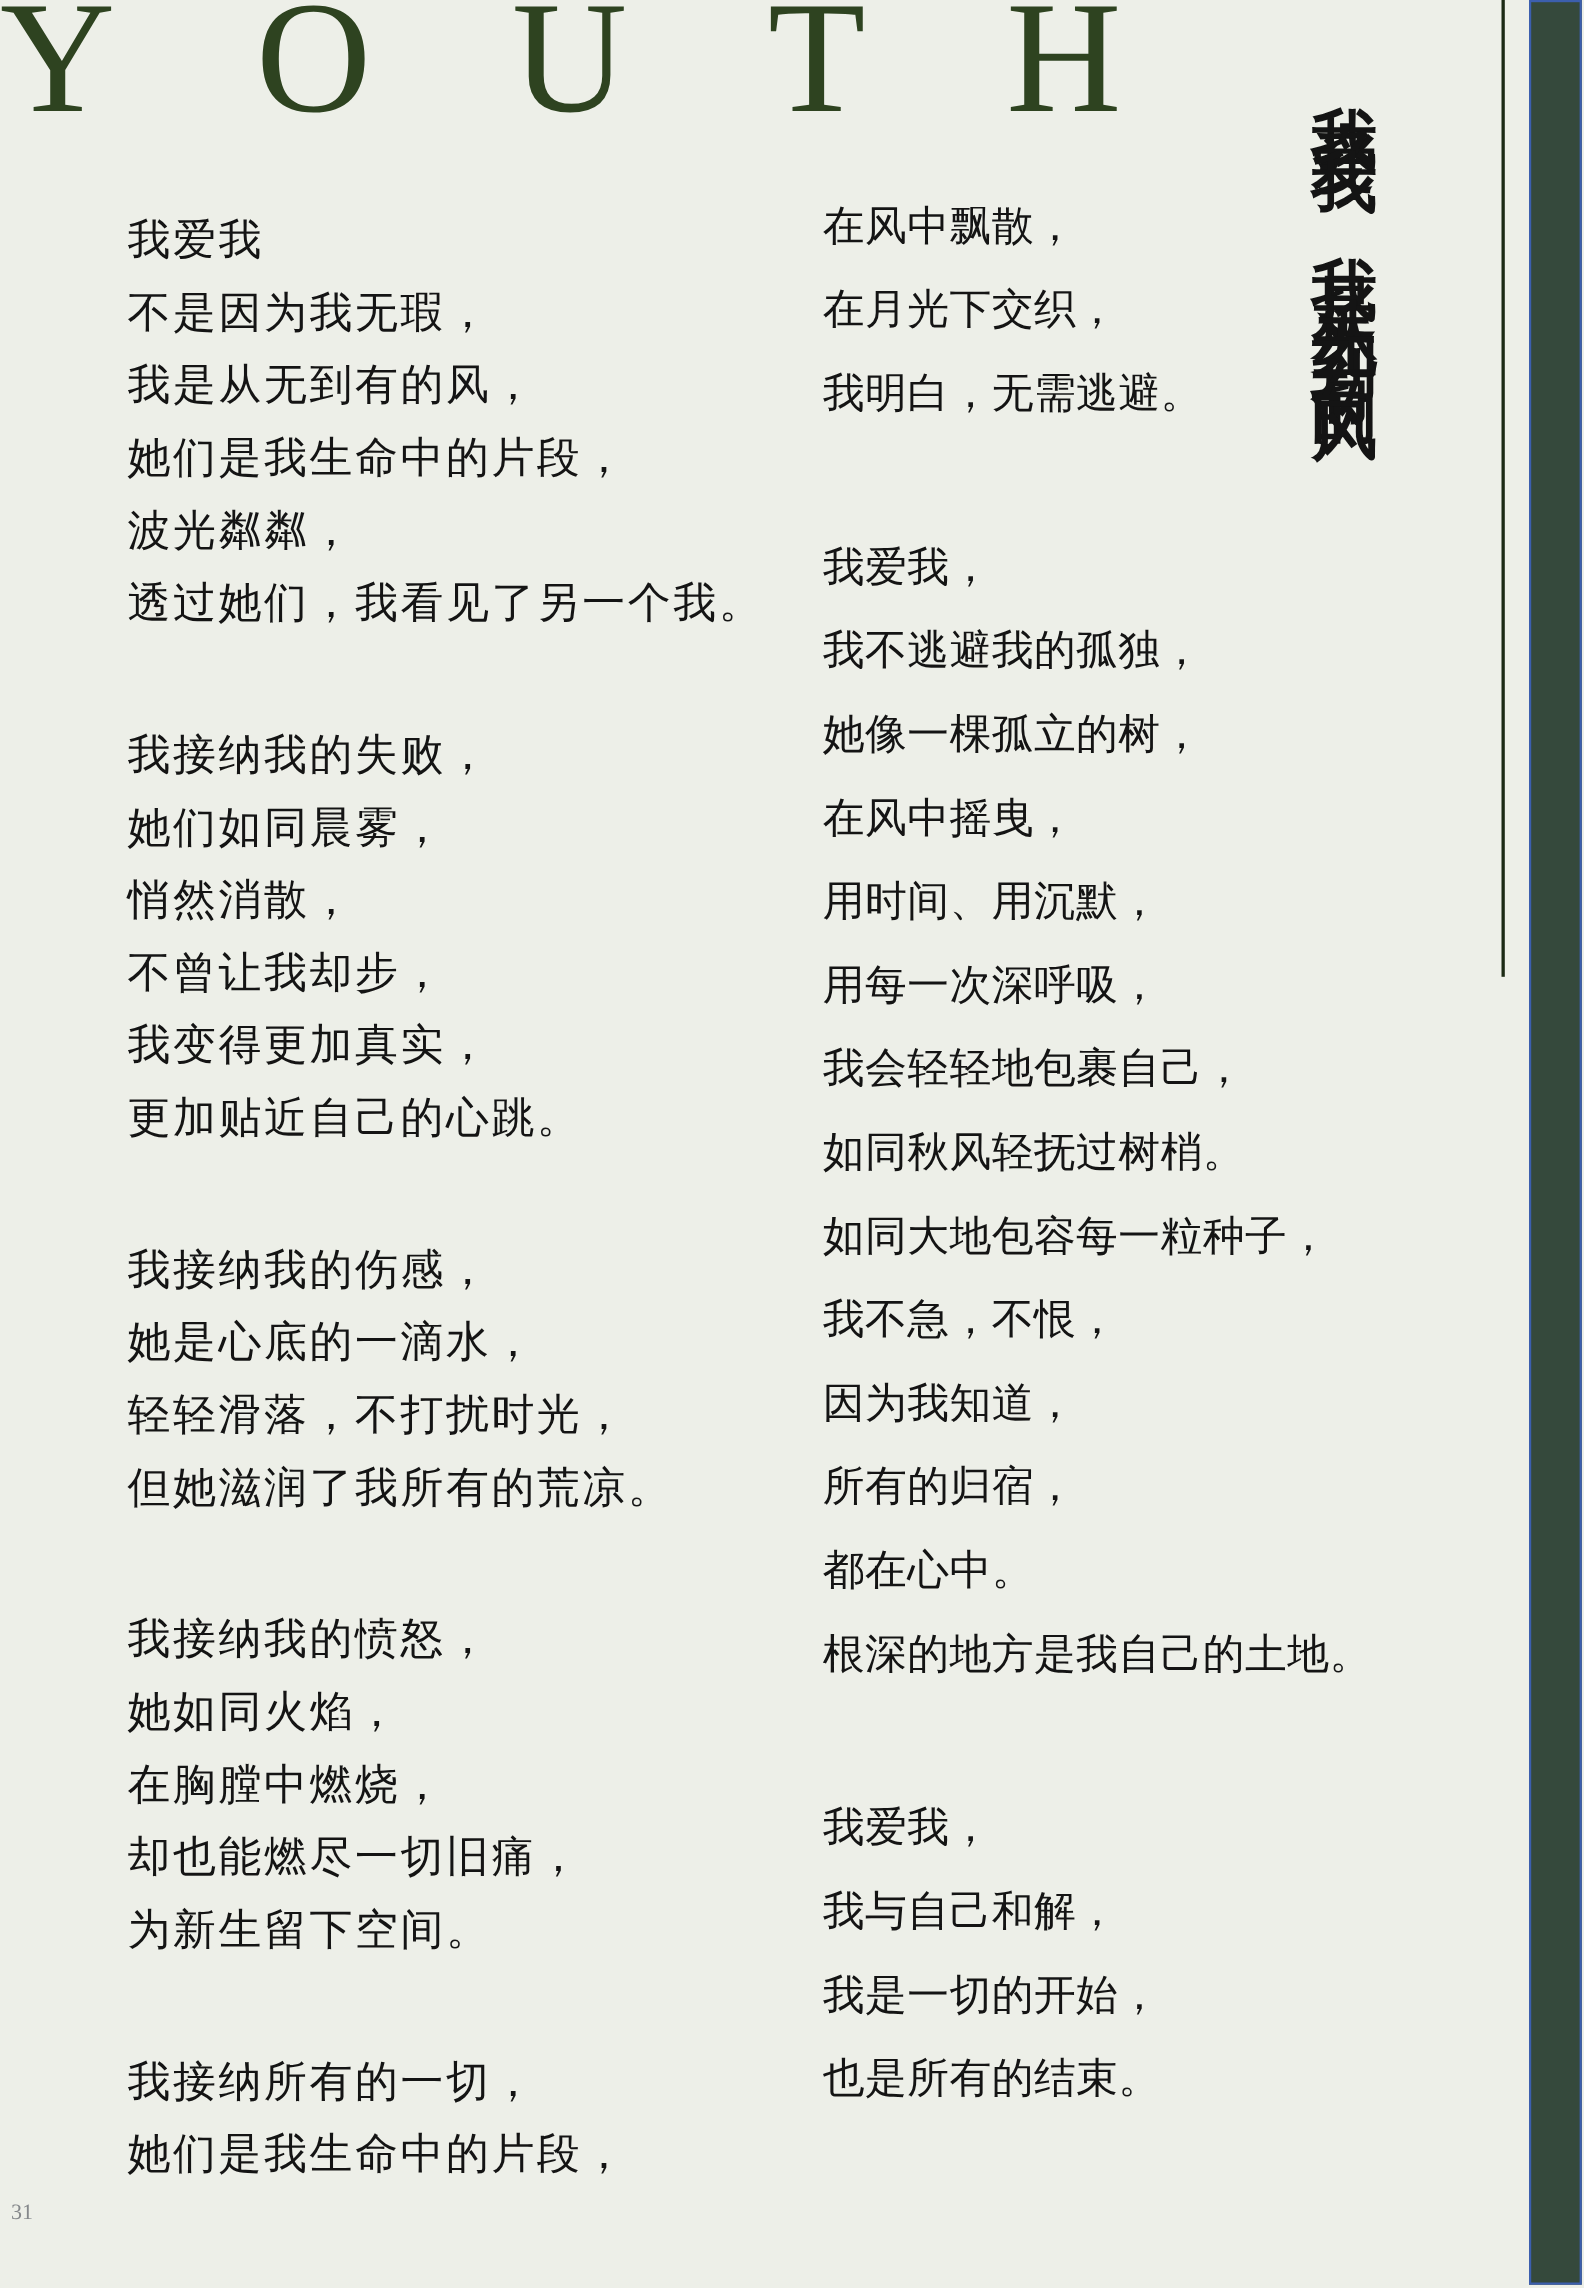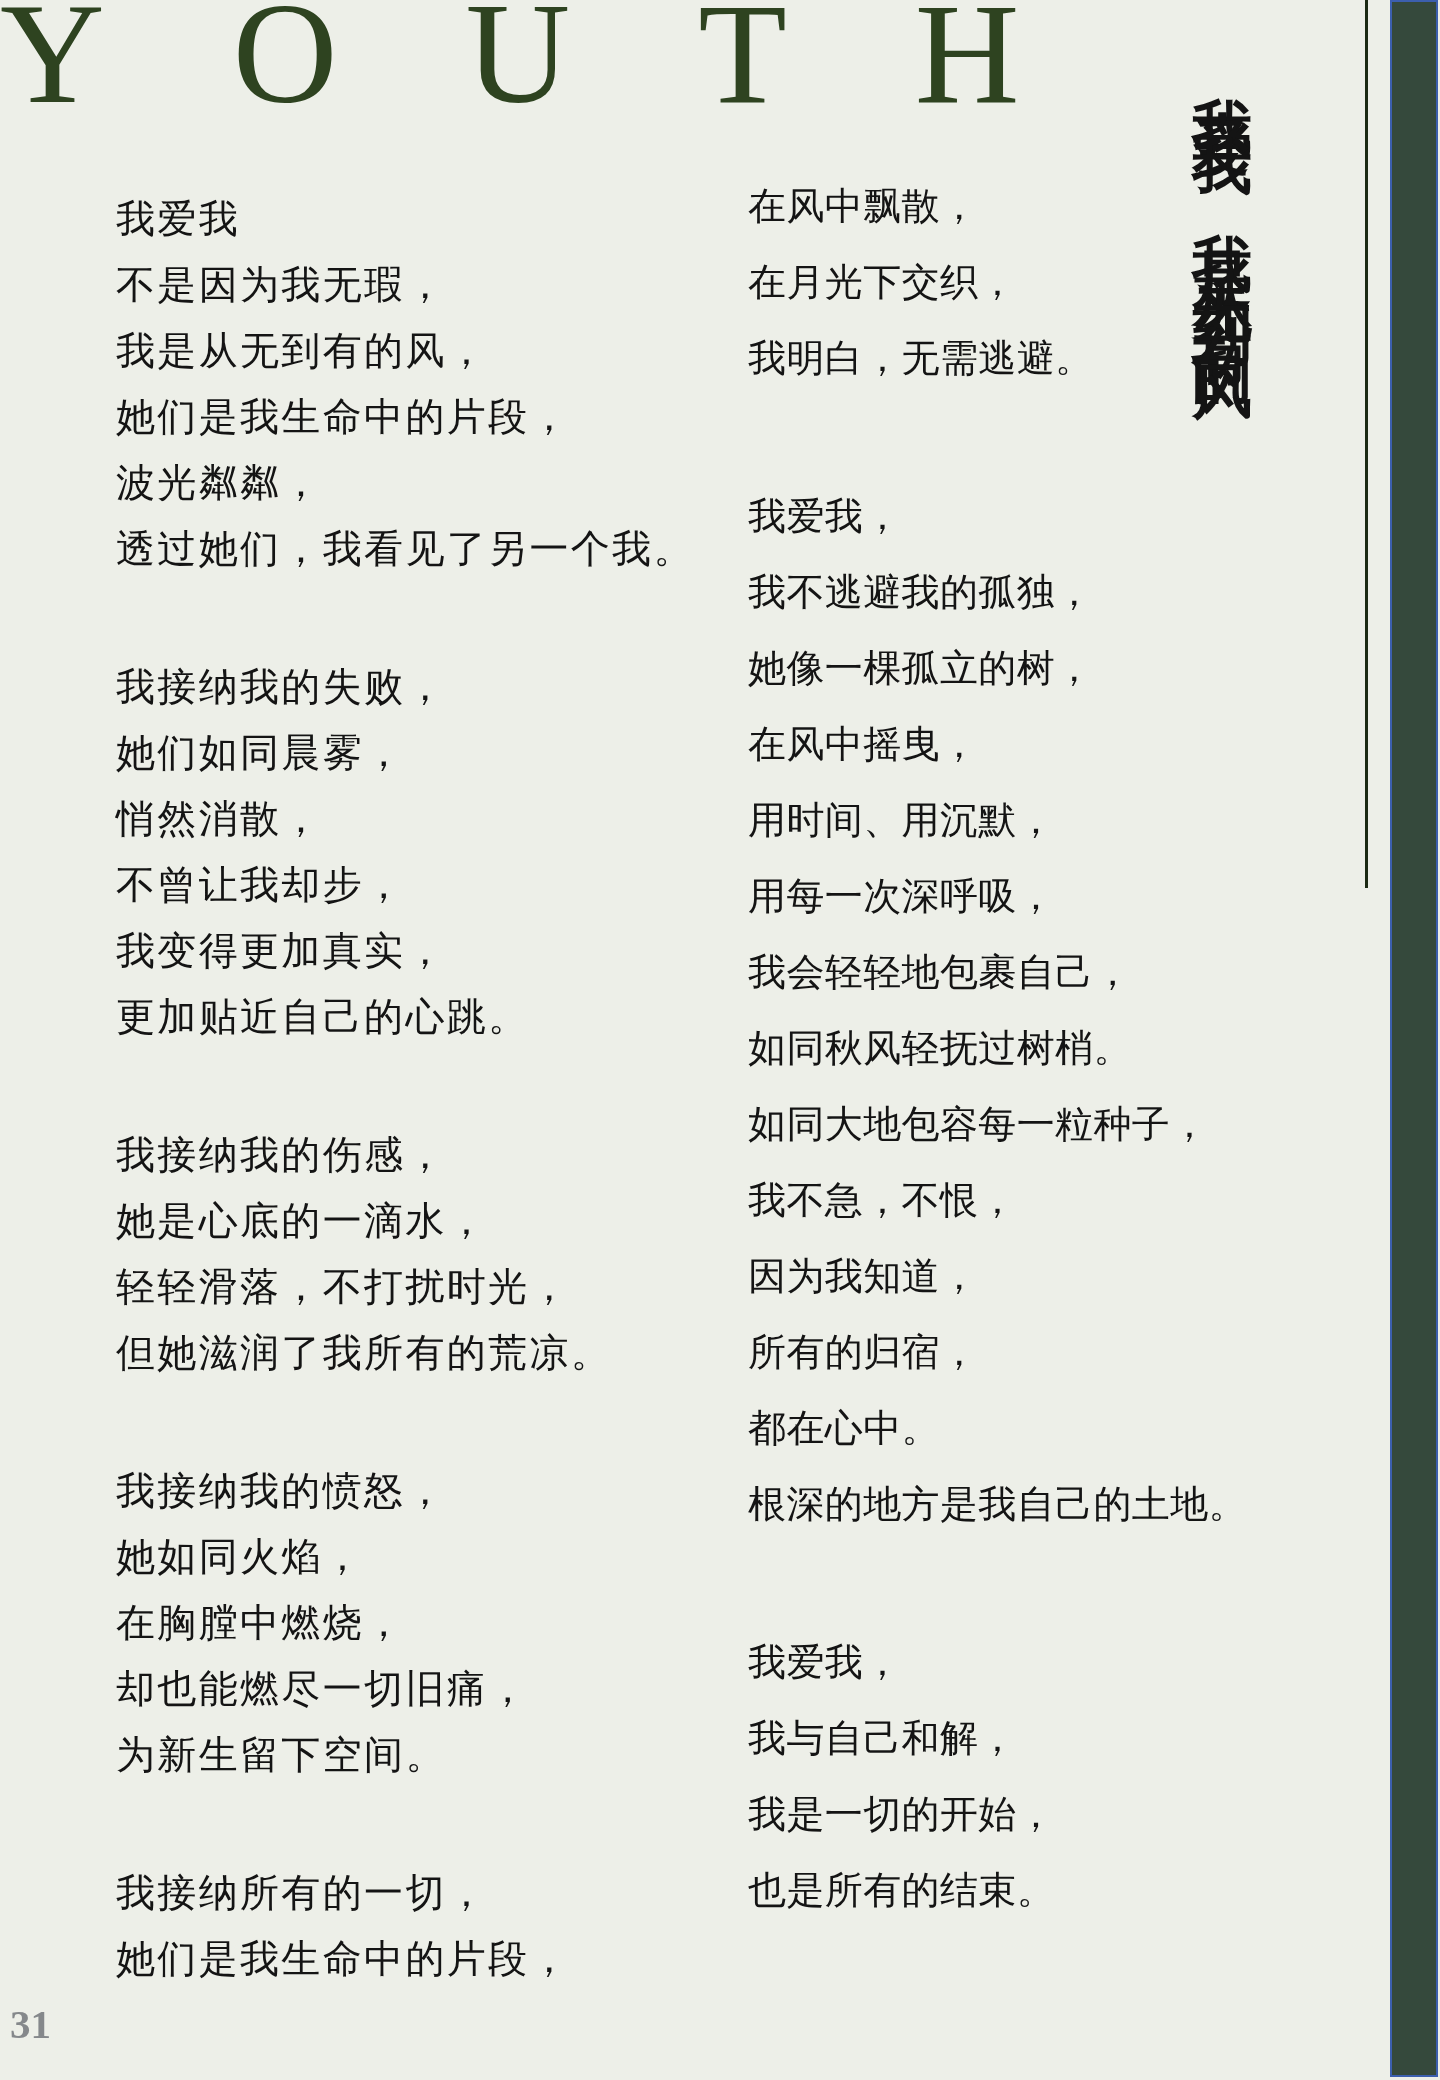--- a/index.html
+++ b/index.html
@@ -87,22 +87,22 @@
     height: 2073px;
     background: var(--right_bar_green, #35493c);
     border: 2px solid var(--selection_blue, #3c5fae);
   }
 
   
   .page-number {
     position: absolute;
     left: 10px;
     top: 2000px;
-    font-size: 41px;
-    font-weight: 700;
+    font-size: 20px;
+    font-weight: 400;
     color: var(--page_number_gray, #85888b);
   }
 </style>
 </head>
 <body>
 
 <div class="header-title">YOUTH</div>
 
 <div class="poem-column left">
     <div class="stanza">

